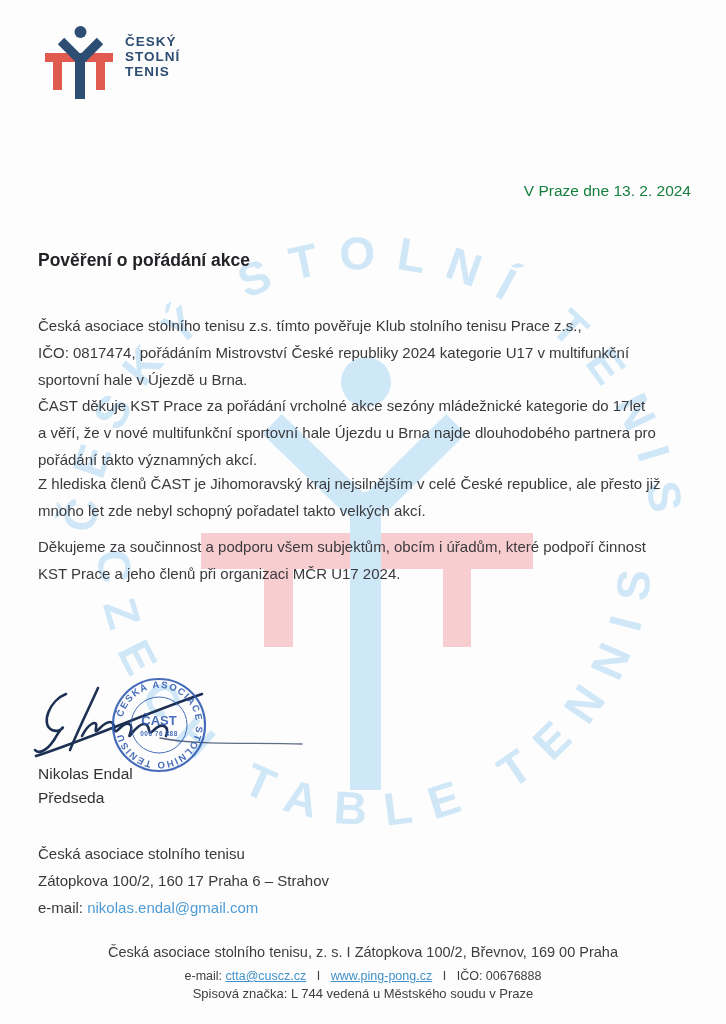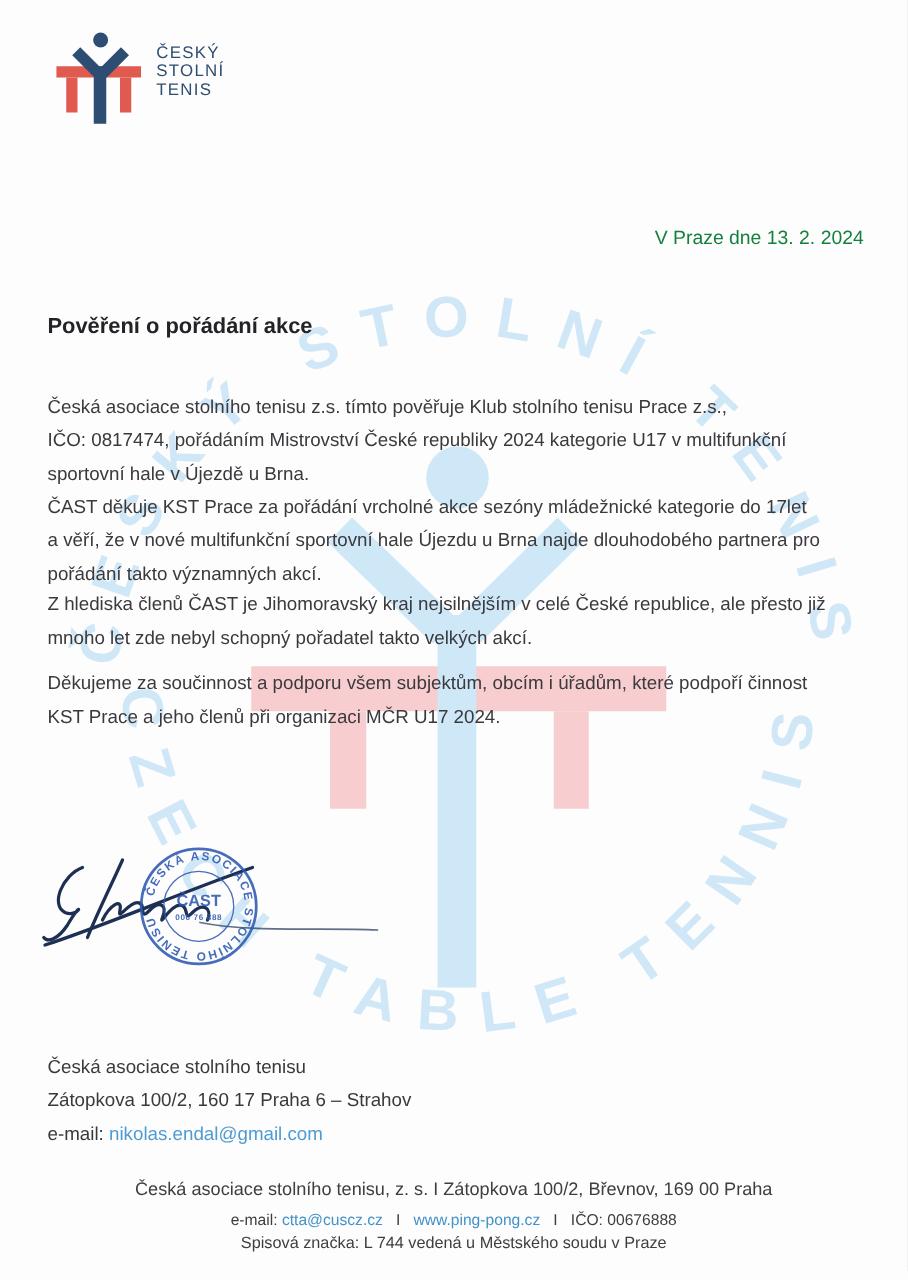--- a/index.html
+++ b/index.html
@@ -18,41 +18,41 @@
     font-family:"Liberation Sans", sans-serif;
     font-weight:bold;
     font-size:46px;
     letter-spacing:20px;
     fill:#cfe7f6;
   }
   
   .content{position:absolute;left:0;top:0;width:100%;height:100%;z-index:1;}
   .abs{position:absolute;}
   .logo-wrap{left:45px;top:25px;display:flex;align-items:flex-start;}
-  .logo-text{margin-left:12px;margin-top:9px;color:#2e4d72;font-weight:normal;
+  .logo-text{margin-left:12px;margin-top:9px;color:#2e4d72;font-weight:bold;
     font-size:13.5px;line-height:15px;letter-spacing:1px;}
   .recipient{left:38px;top:118px;font-size:15.5px;line-height:26px;color:#38383c;}
   .dateline{right:35px;top:182px;font-size:15.5px;color:#15803d;}
   .heading{left:38px;top:250px;font-size:17.5px;font-weight:bold;color:#232327;margin:0;}
   .para{left:38px;width:660px;font-size:15px;line-height:27px;white-space:pre-line;color:#3a3a3e;}
   .p1{top:312px;}.p2{top:392px;}.p3{top:470px;}.p4{top:533px;}
   .sig-area{left:30px;top:672px;width:320px;height:110px;}
   .sig-svg{position:absolute;left:0;top:0;}
   .stamp-svg{position:absolute;left:79px;top:3px;opacity:.88;}
   .stamp-ring-text{font-size:9.5px;font-weight:bold;letter-spacing:1.4px;fill:#2e59b0;}
   .stamp-center{font-size:13px;font-weight:bold;fill:#2e59b0;}
   .stamp-num{font-size:6.5px;font-weight:bold;fill:#2e59b0;letter-spacing:.5px;}
   .signer{left:38px;top:762px;font-size:15.5px;line-height:24px;color:#323236;}
   .contact{left:38px;top:840px;font-size:15px;line-height:27px;color:#3a3a3e;}
   .link{color:#4e9bd3;text-decoration:none;cursor:pointer;}
   .footer{left:0;top:944px;width:726px;text-align:center;color:#3e3e42;}
   .footer-line1{font-size:14.5px;}
   .footer-line2{font-size:12.5px;margin-top:9px;}
   .footer-line3{font-size:13px;margin-top:3px;}
-  .footer .link-u{color:#4292c9;cursor:pointer;}
+  .footer .link-u{color:#4292c9;text-decoration:underline;cursor:pointer;}
   .footer .sep{margin:0 7px;}
 </style>
 </head>
 <body>
 
 <div class="page">
 
   <svg class="watermark" width="726" height="1024" viewBox="0 0 726 1024">
     <defs>
       <path id="arcTop" d="M 95 548 A 277 277 0 0 1 653 548"></path>
@@ -129,20 +129,24 @@
         <circle cx="50" cy="50" r="46" fill="none" stroke="#2e59b0" stroke-width="2.2"></circle>
         <circle cx="50" cy="50" r="28" fill="none" stroke="#2e59b0" stroke-width="1"></circle>
         <text class="stamp-ring-text">
           <textPath href="#stampRing" startOffset="50%" text-anchor="middle">ČESKÁ ASOCIACE STOLNÍHO TENISU</textPath>
         </text>
         <text x="50" y="50" text-anchor="middle" class="stamp-center">ČAST</text>
         <text x="50" y="61" text-anchor="middle" class="stamp-num">006 76 888</text>
       </svg>
     </div>
 
+    <div class="abs signer">
+      <div>Nikolas Endal</div>
+      <div>Předseda</div>
+    </div>
 
     <div class="abs contact">
       <div>Česká asociace stolního tenisu</div>
       <div>Zátopkova 100/2, 160 17 Praha 6 – Strahov</div>
       <div>
         <span>e-mail:</span>
         <span class="link">nikolas.endal@gmail.com</span>
       </div>
     </div>
 

